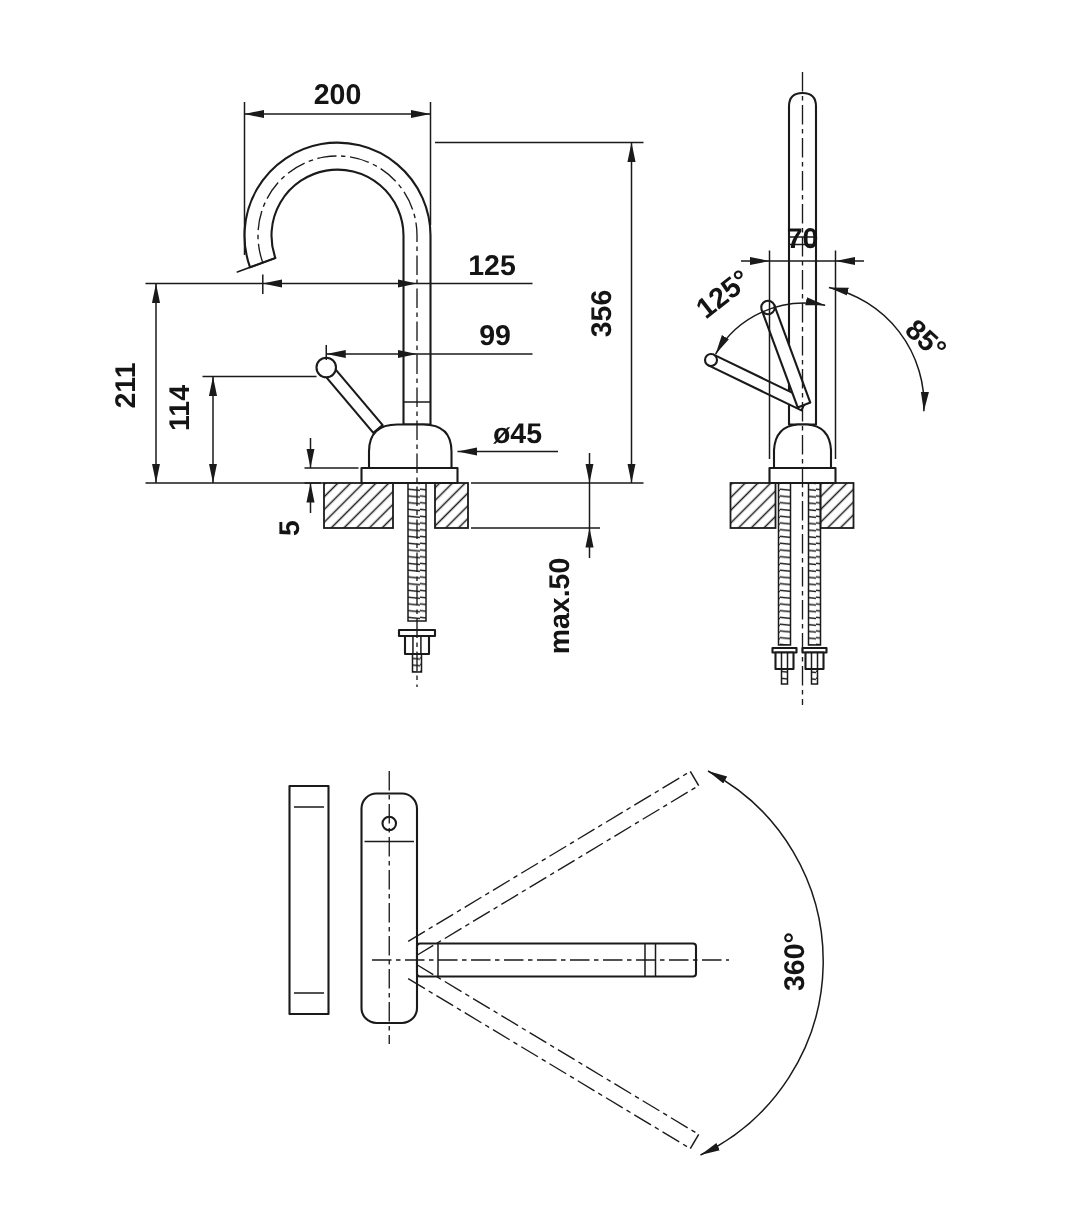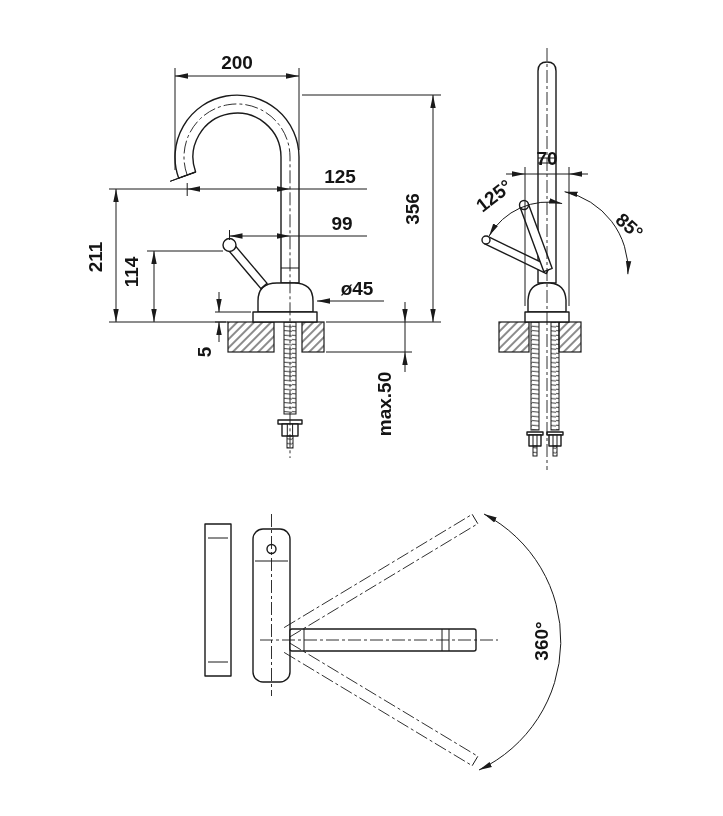--- a/index.html
+++ b/index.html
@@ -1,16 +1,16 @@
 <!DOCTYPE html>
 <html><head>
 <meta charset="utf-8">
 <style>
   html,body{margin:0;padding:0;background:#ffffff;}
-  .canvas{width:625px;height:816px;position:relative;background:#ffffff;margin-left:12px;}
+  .canvas{width:625px;height:816px;position:relative;background:#ffffff;}
   svg{display:block;}
   .part{fill:#ffffff;stroke:#1a1a1a;stroke-width:1.4;stroke-linejoin:round;}
   .dark{fill:#1a1a1a;stroke:#1a1a1a;stroke-width:1;stroke-linejoin:round;}
   .thin{fill:none;stroke:#1a1a1a;stroke-width:1;}
   .cl{fill:none;stroke:#1a1a1a;stroke-width:0.9;stroke-dasharray:13 3 3 3;}
   .hatchbox{fill:url(#hatch);stroke:#1a1a1a;stroke-width:1.2;}
   .rod{fill:url(#thread);stroke:#1a1a1a;stroke-width:1;}
   .dim{font:700 19px "Liberation Sans","DejaVu Sans",sans-serif;fill:#141414;}
 </style>
 </head>

